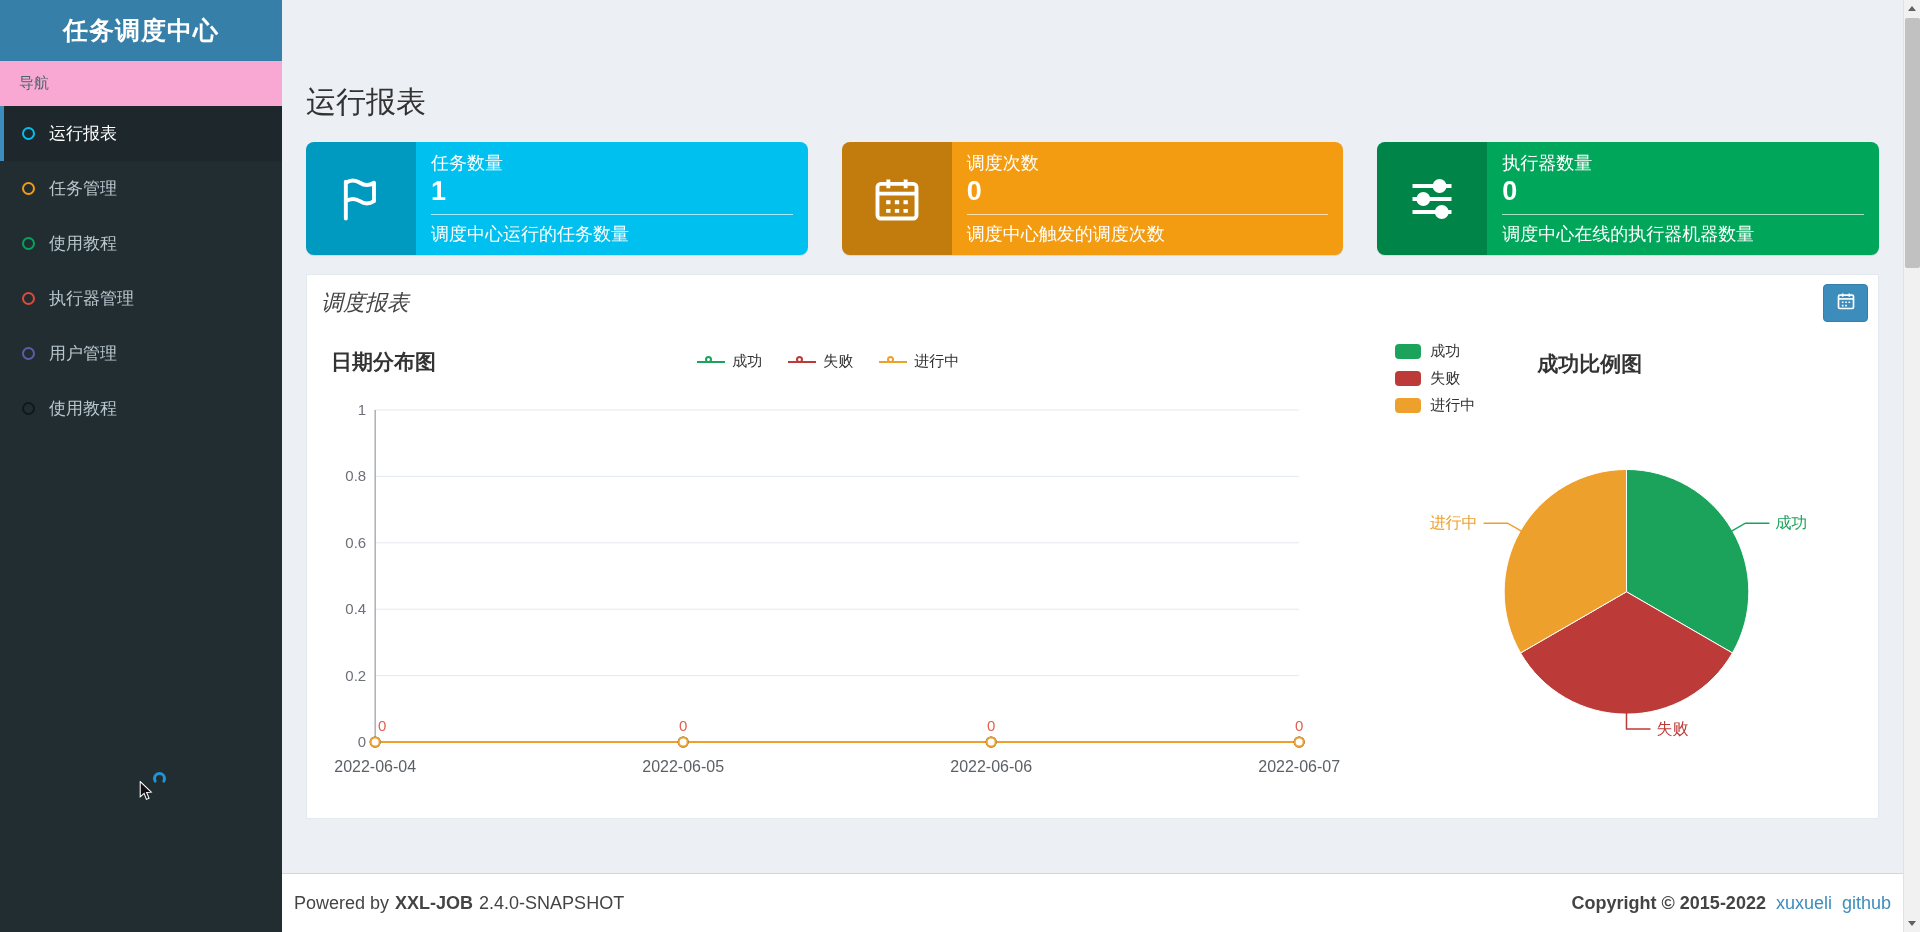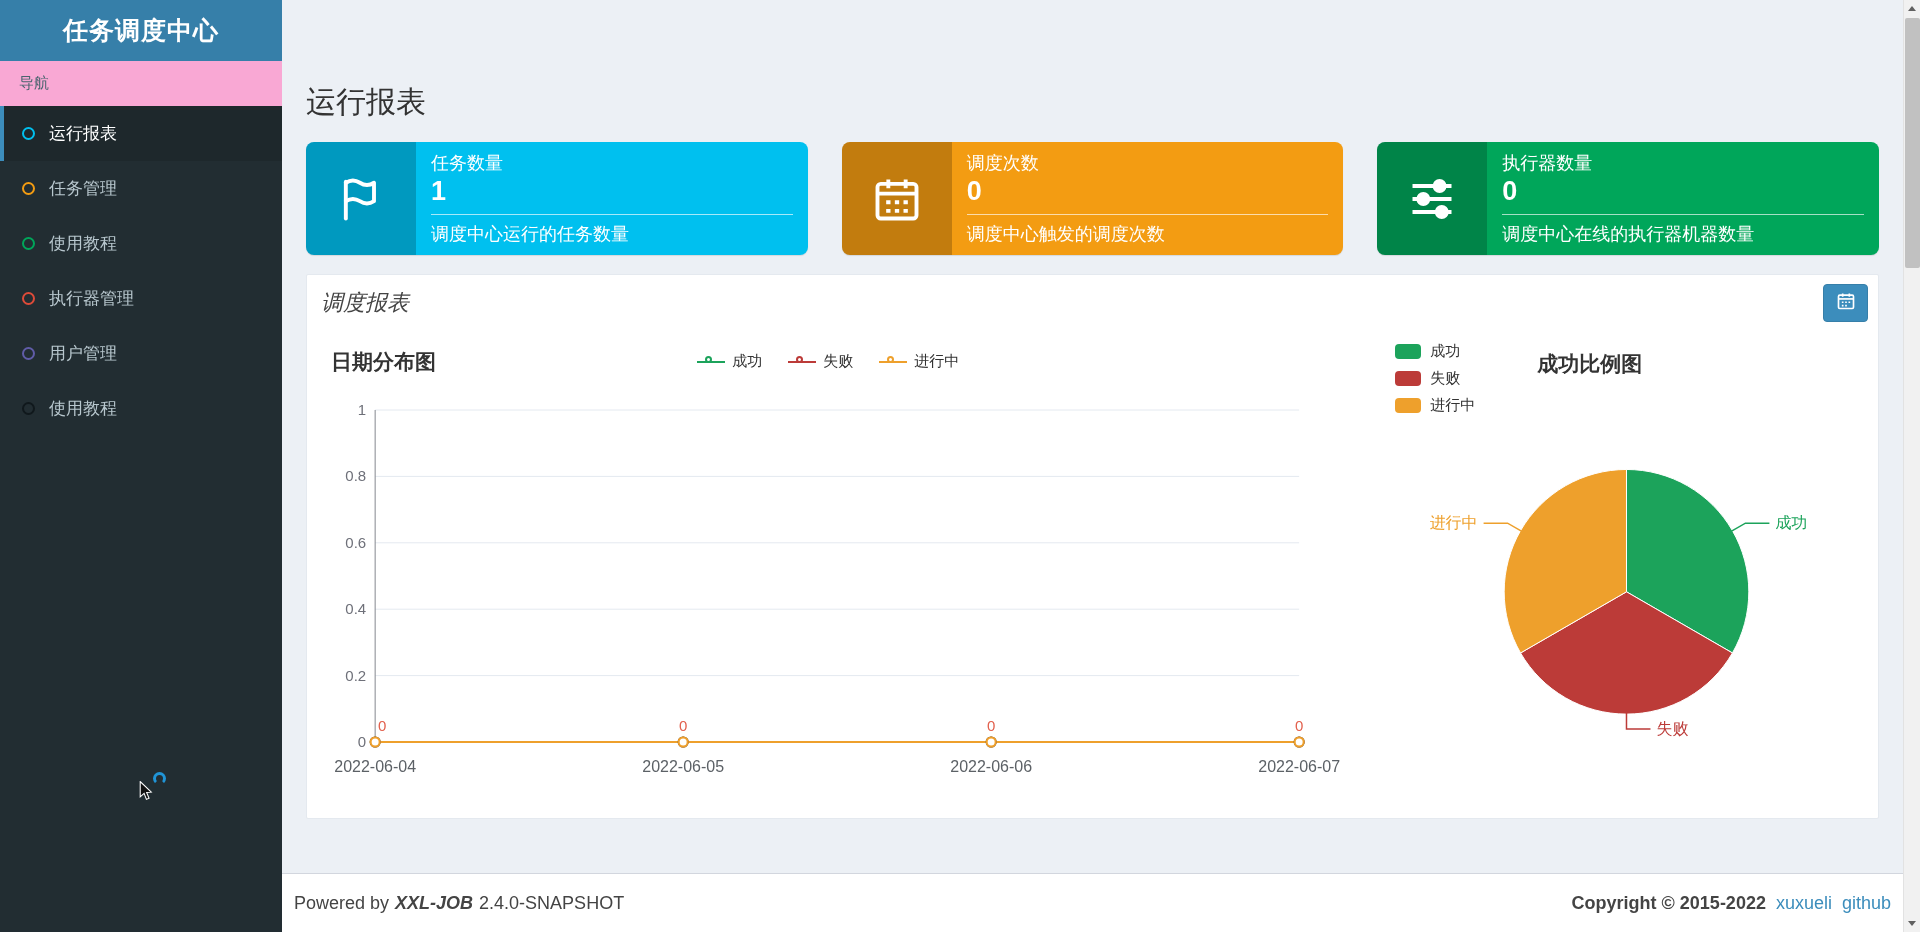--- a/index.html
+++ b/index.html
@@ -64,21 +64,21 @@
   .plg-item { display: flex; align-items: center; gap: 9px; cursor: pointer; }
   .plg-swatch { width: 26px; height: 15px; border-radius: 4px; }
   .plg-text { font-size: 15px; color: #333; }
   .pie-title { font-size: 21px; font-weight: 700; color: #333; margin: 8px 0 0 62px; }
   .pie-svg { display: block; width: 100%; height: 340px; }
 
   
   .main-footer { position: absolute; left: 282px; right: 17px; bottom: 0; height: 59px; background: #fff;
                  border-top: 1px solid #d2d6de; display: flex; align-items: center; padding: 0 12px; font-size: 18px; color: #444; }
   .f-left { display: flex; gap: 6px; align-items: baseline; }
-  .f-left b { font-weight: 700; font-style: italic; }
+  .f-left b { font-weight: 700; }
   .f-right { margin-left: auto; display: flex; gap: 10px; align-items: baseline; }
   .f-copy { font-weight: 700; }
   .f-link { color: var(--link-color, #3c8dbc); cursor: pointer; text-decoration: none; }
 
   
   .scrollbar { position: absolute; top: 0; right: 0; bottom: 0; width: 17px; background: #f1f1f1; z-index: 50; border-left: 1px solid #e2e2e2; }
   .sb-arrow { position: absolute; left: 0; width: 16px; height: 17px; display: flex; align-items: center; justify-content: center; cursor: pointer; }
   .sb-up { top: 0; } .sb-down { bottom: 0; }
   .tri-up { width: 0; height: 0; border-left: 4px solid transparent; border-right: 4px solid transparent; border-bottom: 5px solid #606060; }
   .tri-down { width: 0; height: 0; border-left: 4px solid transparent; border-right: 4px solid transparent; border-top: 5px solid #606060; }

